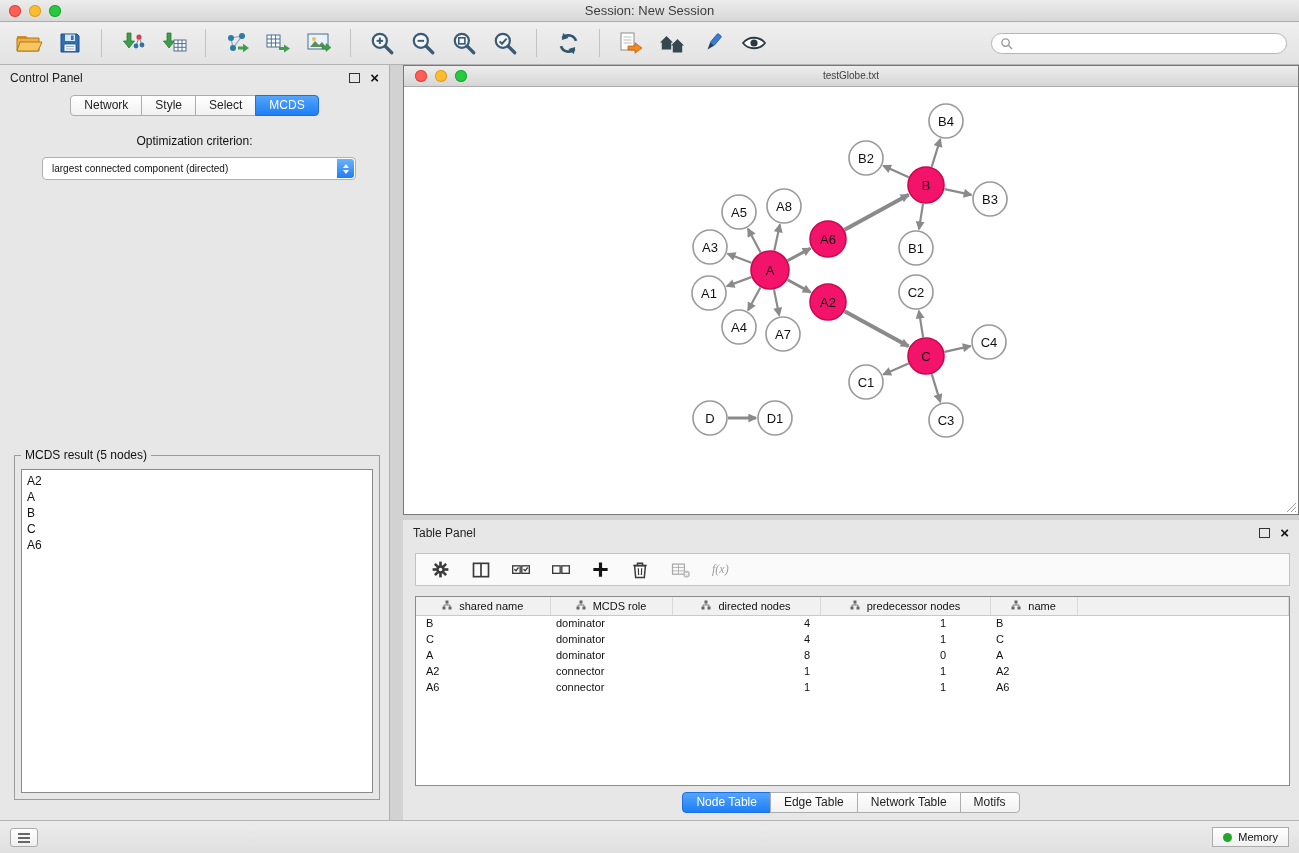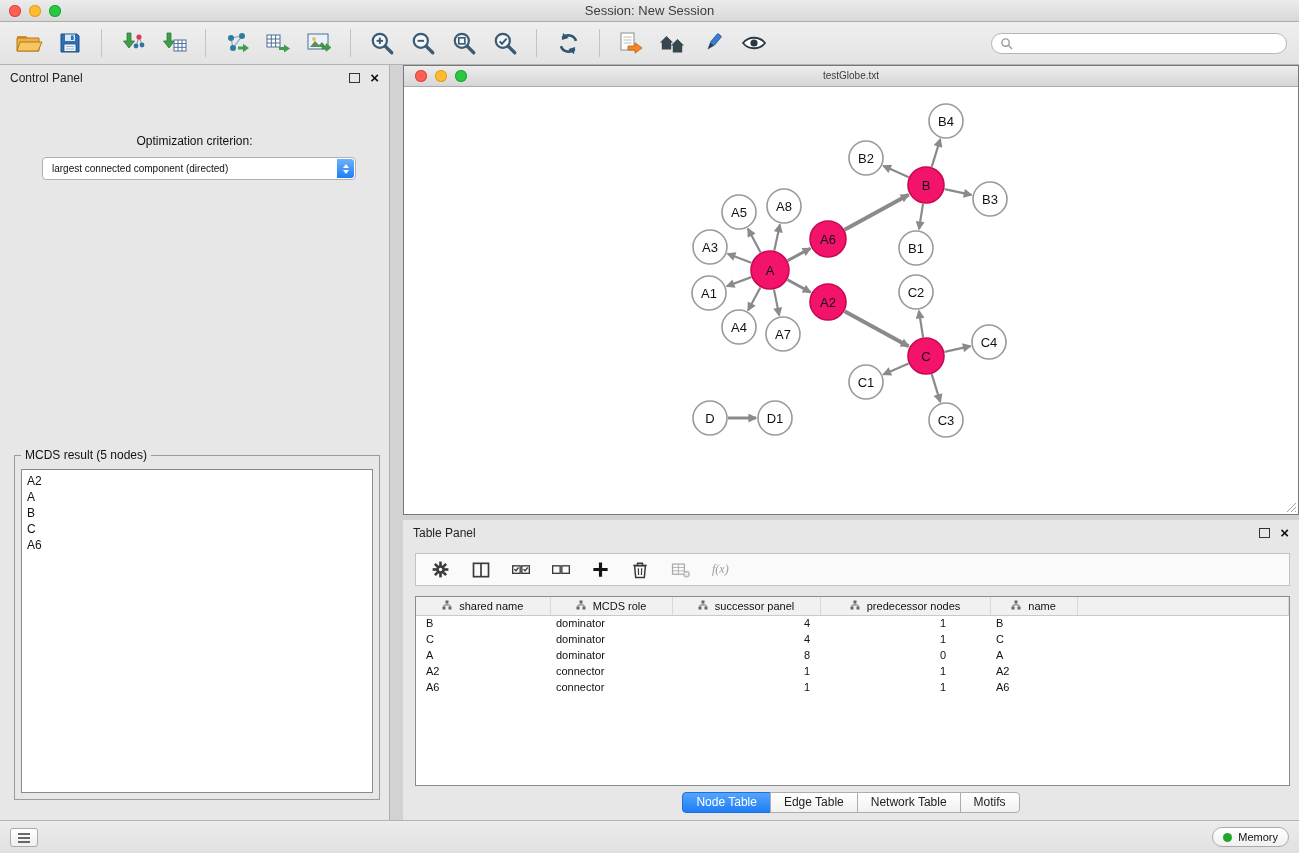--- a/index.html
+++ b/index.html
@@ -149,21 +149,21 @@
     position:absolute; left:0; right:0; bottom:0; height:33px;
     background:linear-gradient(#ececec,#e0e0e0); border-top:1px solid #b3b3b3;
   }
   .sb-left-btn {
     position:absolute; left:10px; top:7px; width:28px; height:19px;
     background:linear-gradient(#fff,#efefef); border:1px solid #ababab; border-radius:3px;
     display:flex; align-items:center; justify-content:center;
   }
   .memory-btn {
     position:absolute; right:10px; top:6px; height:20px; padding:0 10px;
-    background:linear-gradient(#fff,#f0f0f0); border:1px solid #ababab; border-radius:10px;
+    background:linear-gradient(#fff,#f0f0f0); border:1px solid #ababab; border-radius:0;
     display:flex; align-items:center; gap:6px; font-size:11px; color:#111;
   }
   .green-dot { width:9px; height:9px; border-radius:50%; background:#23a52a; display:inline-block; }
 </style>
 </head>
 <body>
 
 <div class="titlebar">
   <div class="traffic">
     <span class="light red"></span>
@@ -333,20 +333,26 @@
     <input placeholder="" style="">
   </div>
 </div>
 
 <div class="control-panel">
   <div class="panel-header">
     <span>Control Panel</span>
     <span class="spacer"></span>
     <span class="float-btn"></span>
     <span class="close-btn">×</span>
+  </div>
+  <div class="cp-tabs seg-group">
+    <button class="seg">Network</button>
+    <button class="seg">Style</button>
+    <button class="seg">Select</button>
+    <button class="seg active">MCDS</button>
   </div>
   <div class="cp-optlabel">Optimization criterion:</div>
   <div class="cp-dropdown">
     <span class="value">largest connected component (directed)</span>
     <span class="stepper">
       <span class="tri-up"></span>
         <span class="tri-down"></span>
     </span>
   </div>
   <div class="result-group">
@@ -551,21 +557,21 @@
               </svg>
             <span class="hlab">MCDS role</span>
           </th>
           <th>
             <svg width="10" height="10" viewBox="0 0 10 10">
                 <rect x="3.5" y="0.5" width="3" height="3" fill="#666"></rect>
                 <rect x="0.5" y="6.5" width="3" height="3" fill="#666"></rect>
                 <rect x="6.5" y="6.5" width="3" height="3" fill="#666"></rect>
                 <path d="M5 3.5V5M2 6.5V5h6v1.5" stroke="#666" fill="none" stroke-width="0.8"></path>
               </svg>
-            <span class="hlab">successor panel</span>
+            <span class="hlab">directed nodes</span>
           </th>
           <th>
             <svg width="10" height="10" viewBox="0 0 10 10">
                 <rect x="3.5" y="0.5" width="3" height="3" fill="#666"></rect>
                 <rect x="0.5" y="6.5" width="3" height="3" fill="#666"></rect>
                 <rect x="6.5" y="6.5" width="3" height="3" fill="#666"></rect>
                 <path d="M5 3.5V5M2 6.5V5h6v1.5" stroke="#666" fill="none" stroke-width="0.8"></path>
               </svg>
             <span class="hlab">predecessor nodes</span>
           </th>

